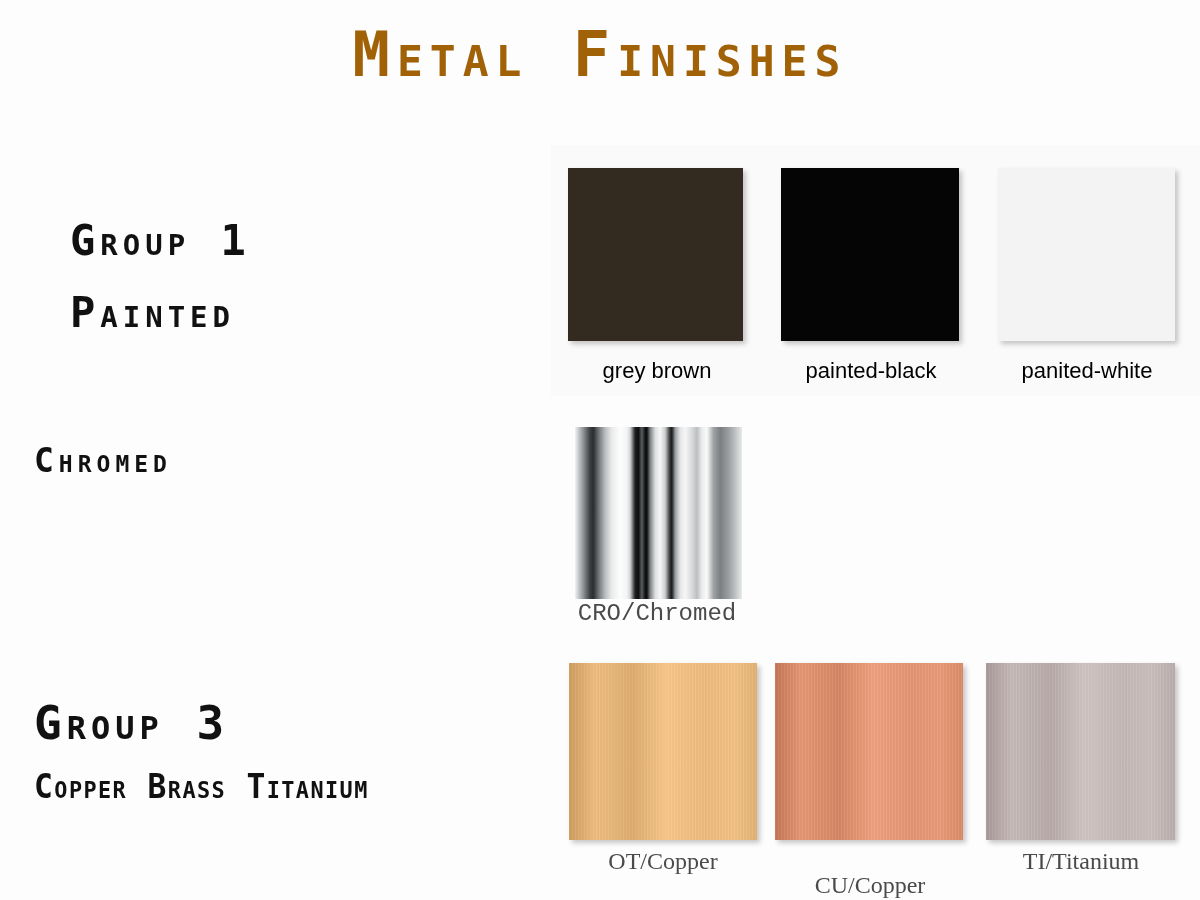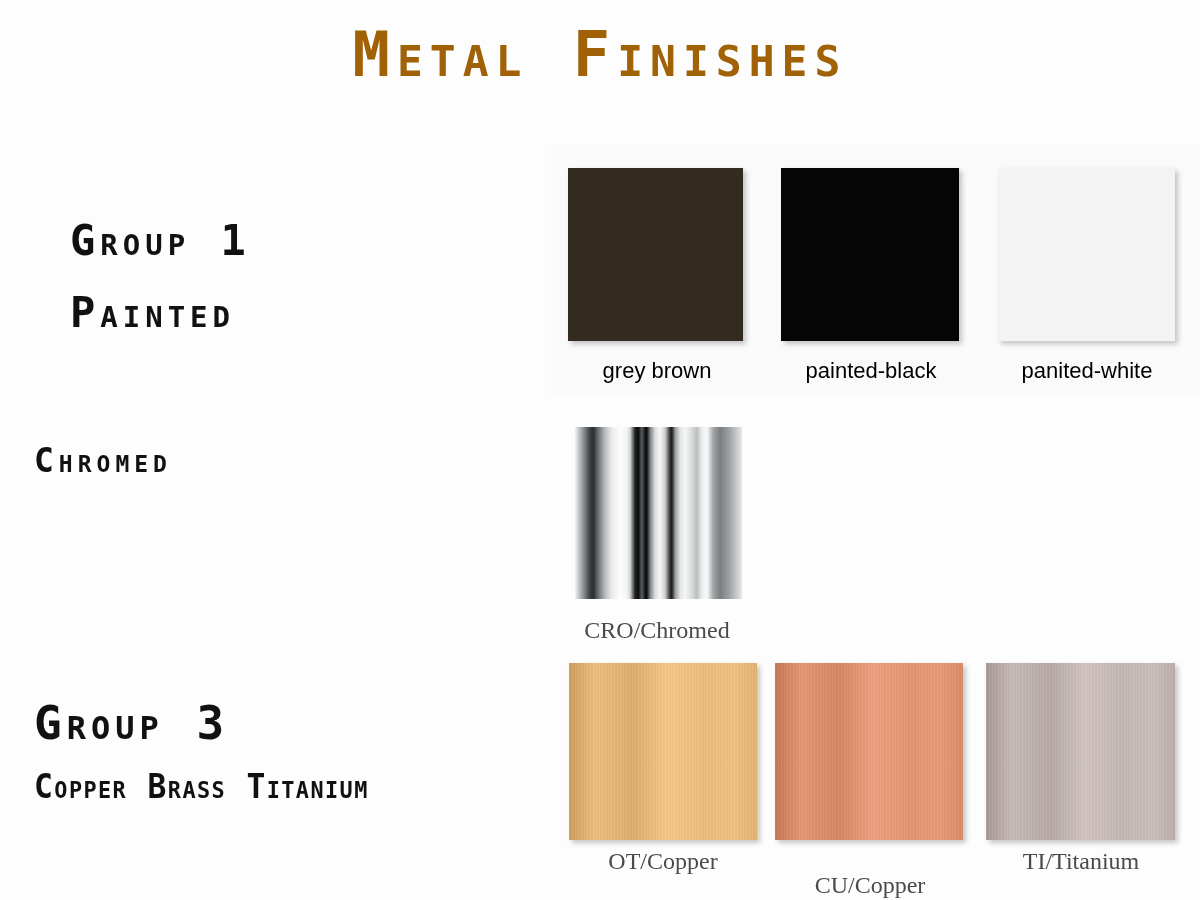--- a/index.html
+++ b/index.html
@@ -126,21 +126,21 @@
   #swatch-grey-brown   { left: 568px; top: 168px; width: 175px; height: 173px; }
   #swatch-painted-black{ left: 781px; top: 168px; width: 178px; height: 173px; }
   #swatch-panited-white{ left: 998px; top: 168px; width: 177px; height: 173px; }
 
   #caption-grey-brown    { left: 548px; top: 358px; width: 218px; }
   #caption-painted-black { left: 762px; top: 358px; width: 218px; }
   #caption-panited-white { left: 978px; top: 358px; width: 218px; }
 
   
   #swatch-chromed { left: 575px; top: 427px; width: 167px; height: 172px; }
-  #caption-chromed { left: 548px; top: 617px; width: 218px; }
+  #caption-chromed { left: 548px; top: 600px; width: 218px; font-family: Liberation Mono, monospace; }
 
   
   #swatch-brass    { left: 569px; top: 663px; width: 188px; height: 177px; }
   #swatch-copper   { left: 775px; top: 663px; width: 188px; height: 177px; }
   #swatch-titanium { left: 986px; top: 663px; width: 189px; height: 177px; }
 
   #caption-brass    { left: 548px; top: 848px; width: 230px; }
   #caption-copper   { left: 755px; top: 824px; width: 230px; margin-top: 48px; }
   #caption-titanium { left: 966px; top: 848px; width: 230px; }
 </style>

